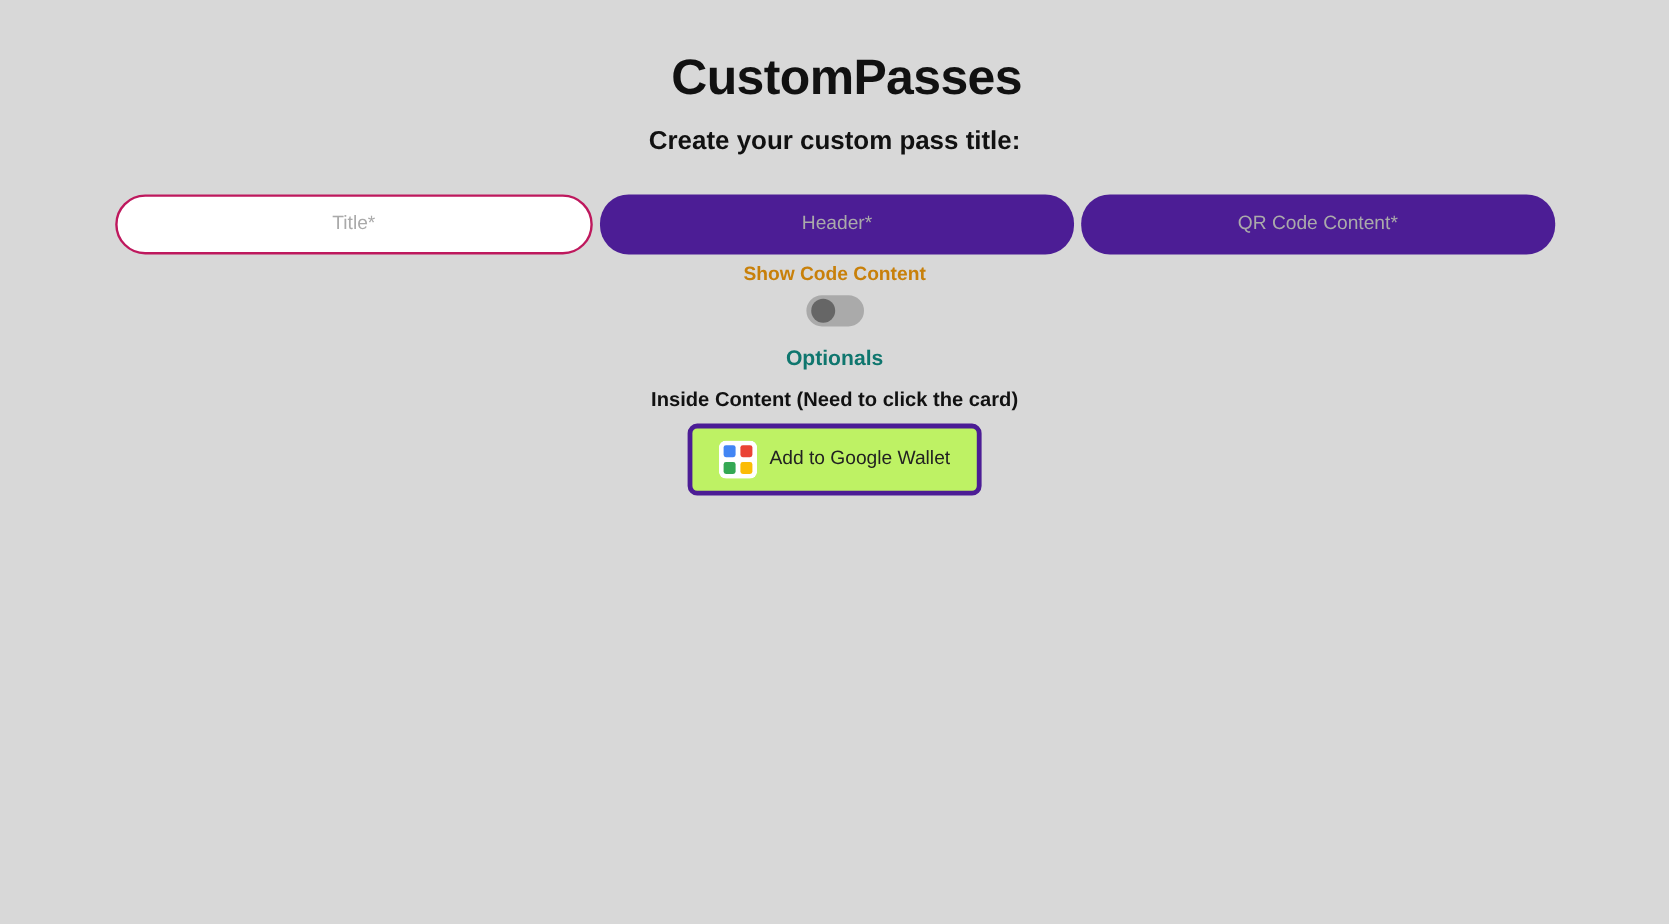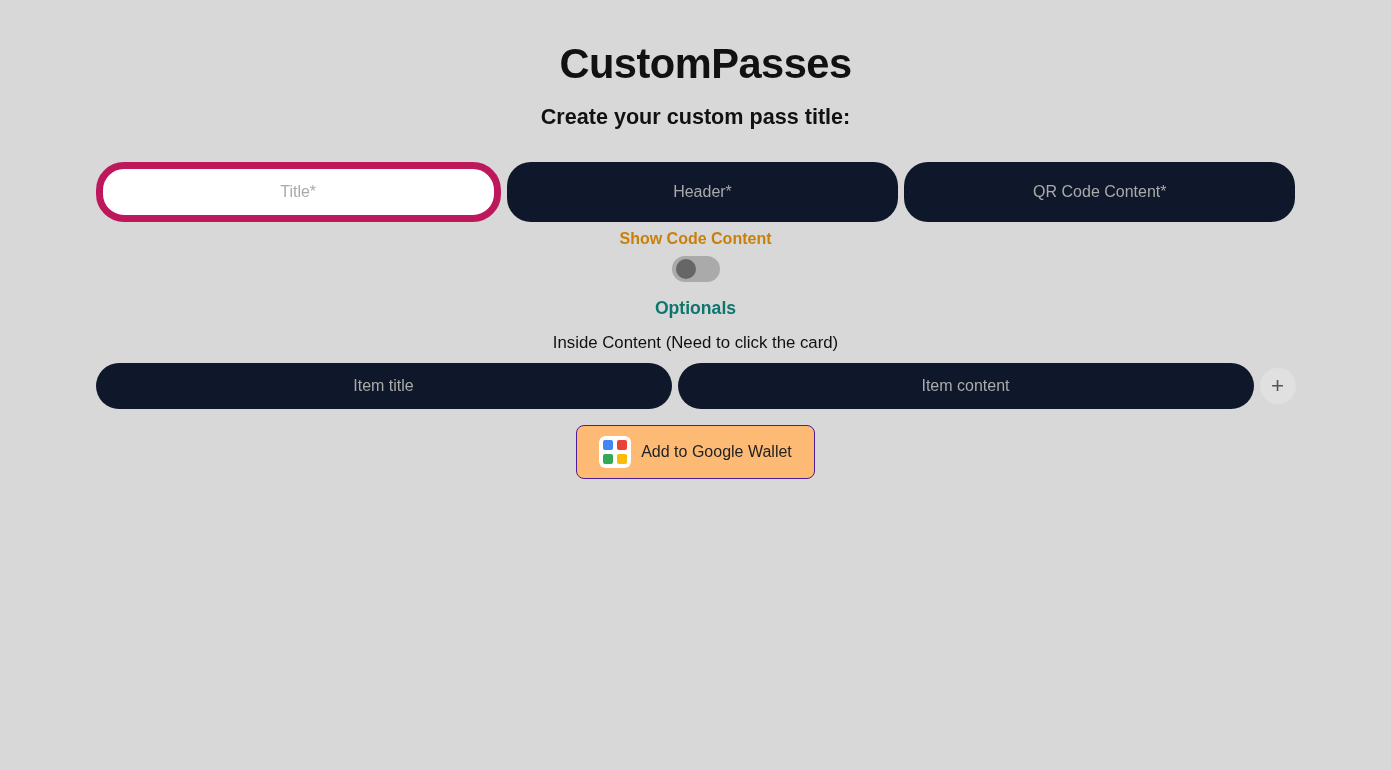--- a/index.html
+++ b/index.html
@@ -45,33 +45,33 @@
 
     .field-group {
       display: flex;
       width: 100%;
       gap: 6px;
       margin-bottom: 8px;
     }
 
     .input-field {
       flex: 1;
-      background-color: #0f172a;
+      background-color: #4c1d95;
       border: none;
       border-radius: 24px;
       padding: 14px 20px;
       font-size: 1rem;
       color: #888;
       outline: none;
       text-align: center;
     }
 
     .input-field.title-input {
       background-color: #fff;
-      border: 7px solid #be185d;
+      border: 2px solid #be185d;
       border-radius: 28px;
       color: #aaa;
     }
 
     .input-field::placeholder {
       color: #aaa;
     }
 
     .section-label {
       font-size: 1rem;
@@ -140,21 +140,21 @@
     .optionals-label {
       font-size: 1.1rem;
       font-weight: 700;
       color: #0f766e;
       margin-bottom: 14px;
       text-align: center;
     }
 
     .inside-content-label {
       font-size: 1.05rem;
-      font-weight: 400;
+      font-weight: 700;
       color: #111;
       margin-bottom: 10px;
       text-align: right;
     }
 
     .inside-content-row {
       display: flex;
       width: 100%;
       gap: 6px;
       align-items: center;
@@ -177,22 +177,22 @@
       display: flex;
       align-items: center;
       justify-content: center;
       flex-shrink: 0;
     }
 
     .google-wallet-btn {
       display: flex;
       align-items: center;
       gap: 10px;
-      background-color: #fdba74;
-      border: 1px solid #4c1d95;
+      background-color: #bef264;
+      border: 4px solid #4c1d95;
       border-radius: 8px;
       padding: 10px 22px;
       cursor: pointer;
       font-size: 1rem;
       font-weight: 500;
       color: #222;
     }
 
     .google-wallet-icon {
       width: 32px;
@@ -229,25 +229,20 @@
       </div>
     </div>
   </div>
 
 
   <div class="optionals-label">Optionals</div>
 
 
   <div class="inside-content-label">Inside Content (Need to click the card)</div>
 
-  <div class="inside-content-row">
-    <input class="input-field" type="text" placeholder="Item title" style="">
-    <input class="input-field" type="text" placeholder="Item content" style="">
-    <button class="add-btn">+</button>
-  </div>
 
   <button class="google-wallet-btn">
     <span class="google-wallet-icon">
       <svg class="gw-icon-svg" viewBox="0 0 32 32" xmlns="http://www.w3.org/2000/svg">
         <rect width="32" height="32" rx="6" fill="#fff"></rect>
 
         <rect x="4" y="4" width="10" height="10" rx="2" fill="#4285F4"></rect>
         <rect x="18" y="4" width="10" height="10" rx="2" fill="#EA4335"></rect>
         <rect x="4" y="18" width="10" height="10" rx="2" fill="#34A853"></rect>
         <rect x="18" y="18" width="10" height="10" rx="2" fill="#FBBC05"></rect>

